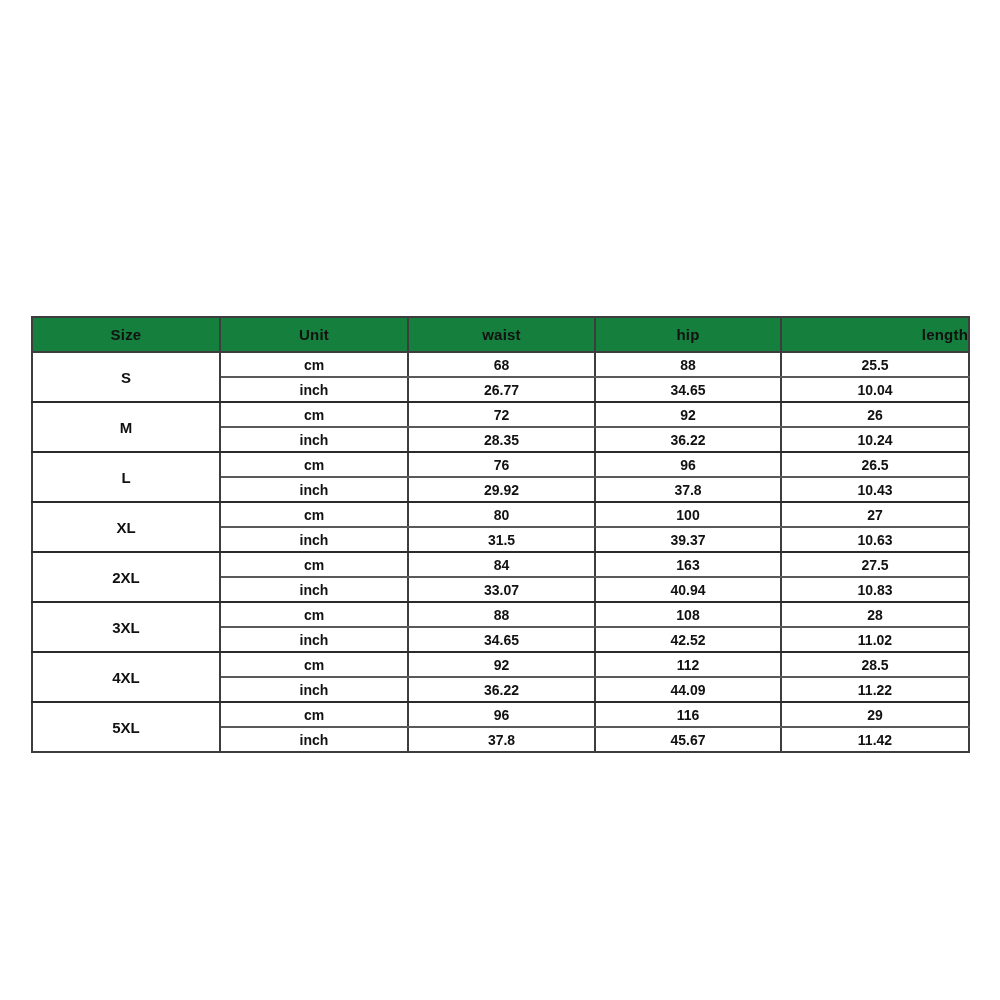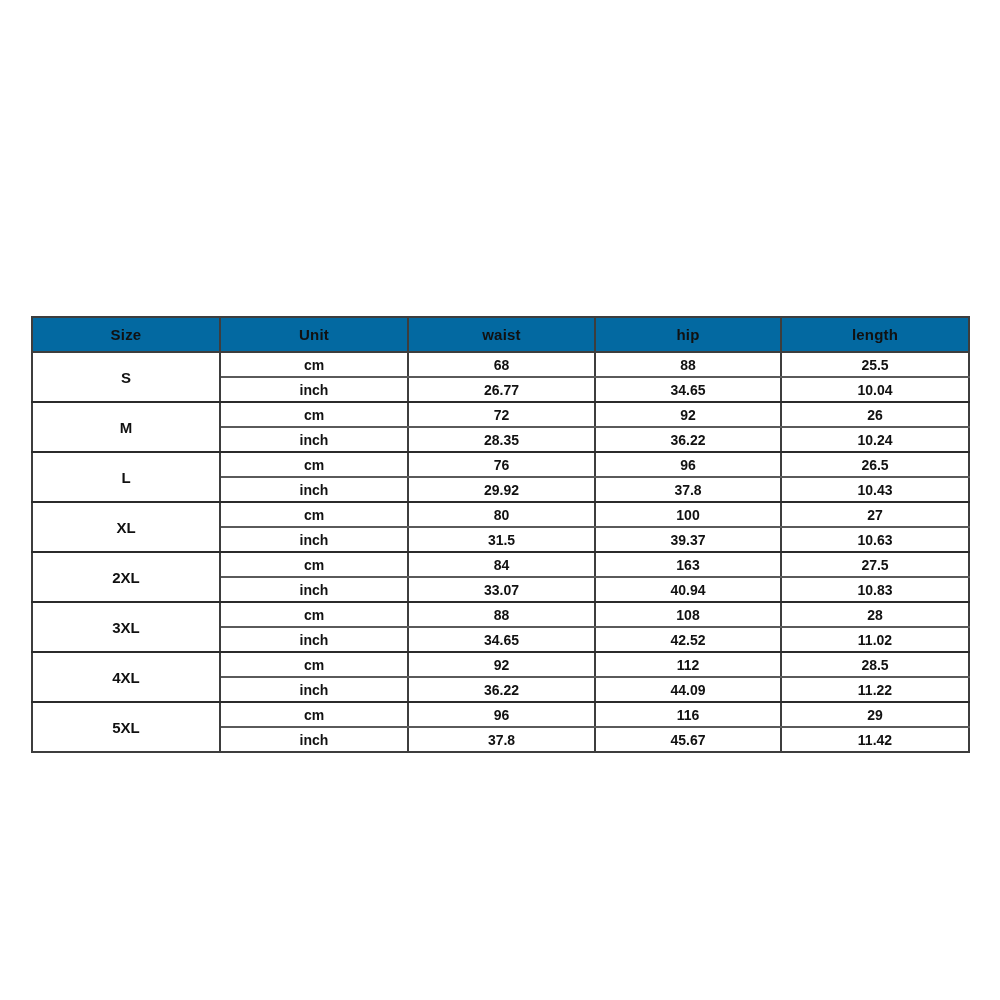--- a/index.html
+++ b/index.html
@@ -30,32 +30,32 @@
   }
 
   table.size-table col.col-size   { width: 188px; }
   table.size-table col.col-unit   { width: 188px; }
   table.size-table col.col-waist  { width: 187px; }
   table.size-table col.col-hip    { width: 186px; }
   table.size-table col.col-length { width: 188px; }
 
   
   thead th {
-    background: #0369a1;
+    background: #15803d;
     color: #111111;
     font-weight: bold;
     font-size: 15px;
     text-align: center;
     height: 33px;
     padding: 0;
     border-right: 2px solid #3d3d3d;
     border-bottom: 2px solid #3d3d3d;
     letter-spacing: 0.2px;
   }
-  thead th:last-child { border-right: none; }
+  thead th:last-child { border-right: none; text-align: right; }
 
   
   tbody td {
     background: #ffffff;
     color: #111111;
     font-weight: bold;
     font-size: 14px;
     text-align: center;
     height: 23px;
     padding: 0;

